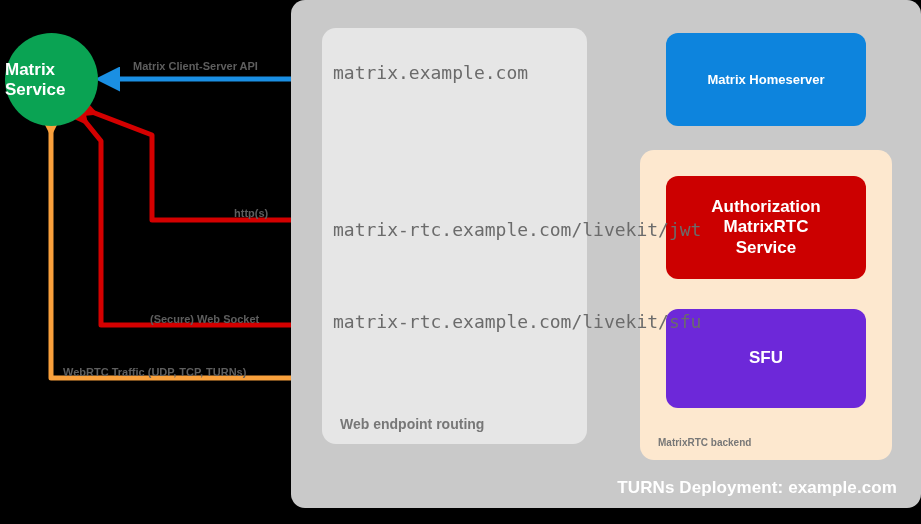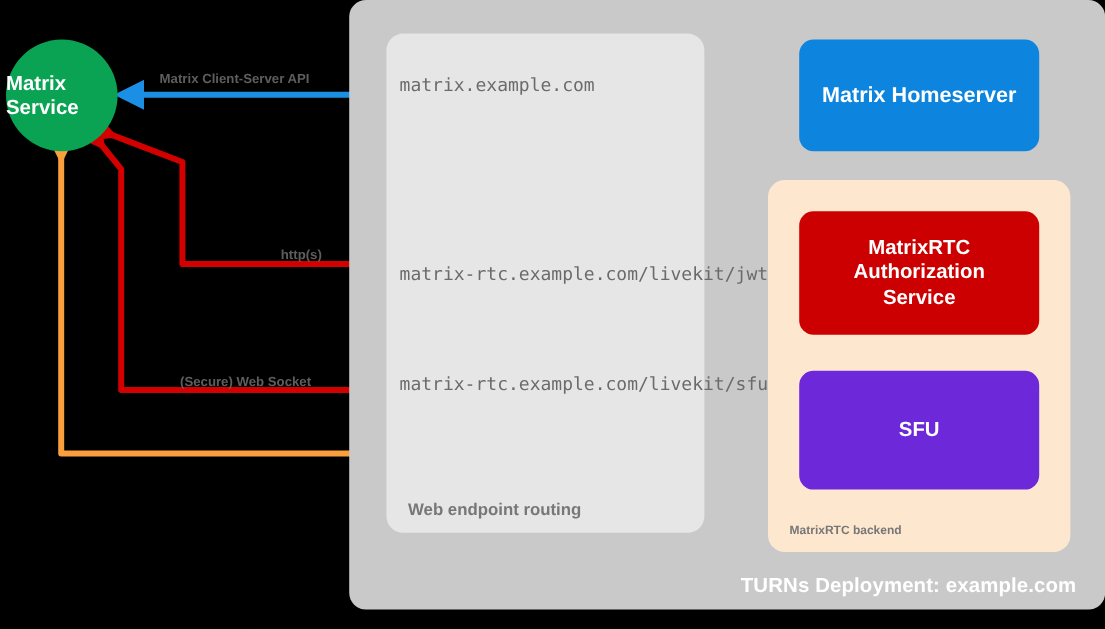--- a/index.html
+++ b/index.html
@@ -115,21 +115,21 @@
     font-weight: bold;
     border-radius: 12px;
     line-height: 1.18;
   }
   .homeserver {
     left: 666px;
     top: 33px;
     width: 200px;
     height: 93px;
     background: #0d84dd;
-    font-size: 18px;
+    font-size: 13px;
   }
   .auth-service {
     left: 666px;
     top: 176px;
     width: 200px;
     height: 103px;
     background: #cc0000;
     font-size: 17px;
   }
   .sfu {
@@ -148,21 +148,21 @@
     font-size: 11px;
     font-weight: bold;
     color: #5e5e5e;
     white-space: nowrap;
   }
 
   .ep-label {
     position: absolute;
     z-index: 7;
     font-family: "DejaVu Sans Mono", "Liberation Mono", monospace;
-    font-size: 15px;
+    font-size: 18px;
     color: #6b6b6b;
     white-space: nowrap;
   }
 </style>
 </head>
 <body>
 
 <div id="canvas">
 
   <div class="site-deployment">
@@ -206,33 +206,34 @@
     <span>Matrix</span>
     <span>Service</span>
   </div>
 
   <div class="node-box homeserver">
     <span>Matrix Homeserver</span>
   </div>
 
   <div class="node-box auth-service">
     <div>
+      <div>Authorization</div>
       <div>MatrixRTC</div>
-      <div>Authorization</div>
       <div>Service</div>
     </div>
   </div>
 
   <div class="node-box sfu">
     <span>SFU</span>
   </div>
 
   <div class="edge-label" style="left:133px; top:60px;">Matrix Client-Server API</div>
   <div class="ep-label" style="left:333px; top:62px;">matrix.example.com</div>
 
   <div class="edge-label" style="left:234px; top:207px;">http(s)</div>
   <div class="ep-label" style="left:333px; top:219px;">matrix-rtc.example.com/livekit/jwt</div>
 
   <div class="edge-label" style="left:150px; top:313px;">(Secure) Web Socket</div>
   <div class="ep-label" style="left:333px; top:311px;">matrix-rtc.example.com/livekit/sfu</div>
 
+  <div class="edge-label" style="left:63px; top:366px;">WebRTC Traffic (UDP, TCP, TURNs)</div>
 
 </div>
 
 </body></html>

